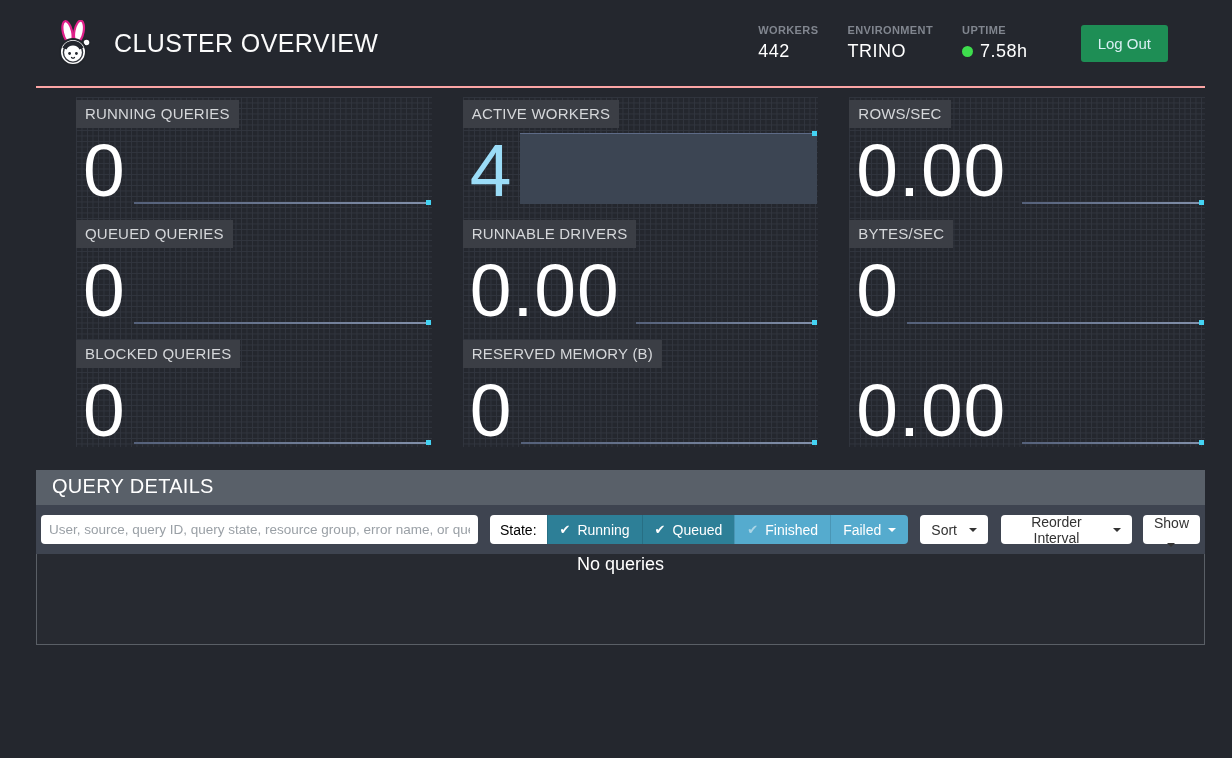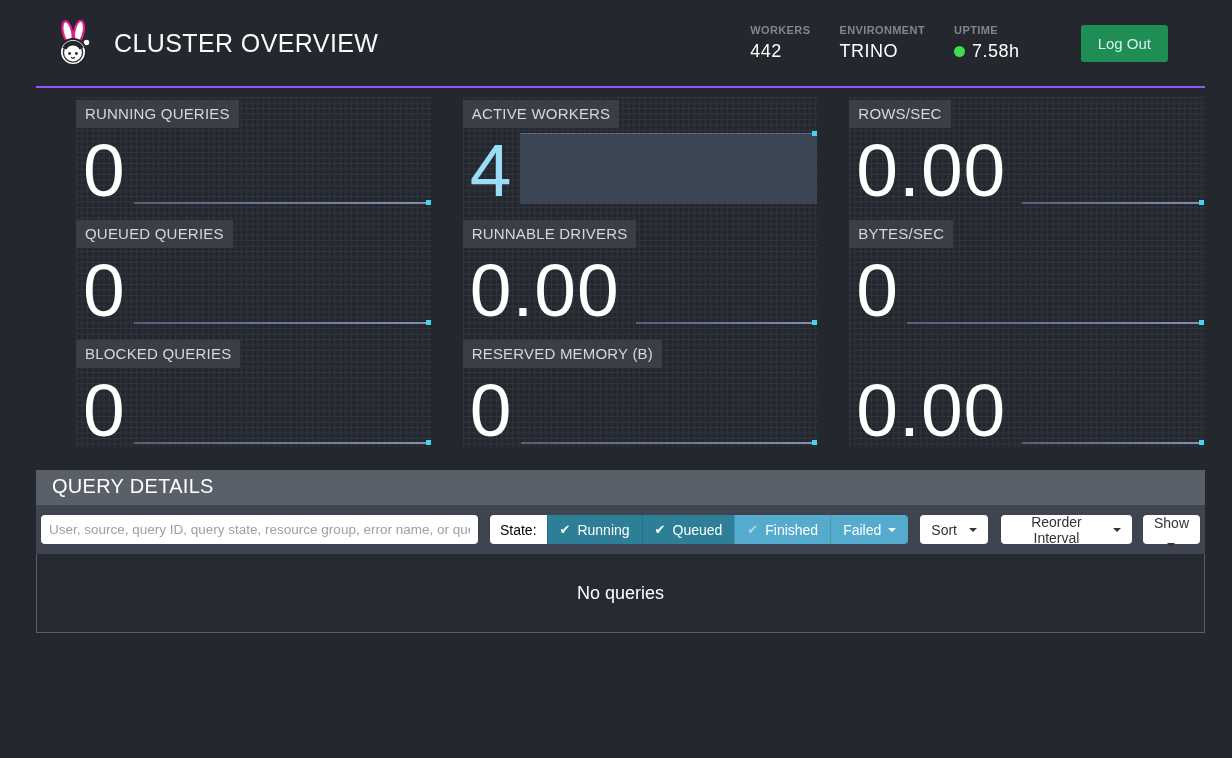--- a/index.html
+++ b/index.html
@@ -1,30 +1,30 @@
 <!DOCTYPE html>
 <html><head>
 <meta charset="utf-8">
 <style>
   * { margin:0; padding:0; box-sizing:border-box; }
   html,body { width:1232px; height:758px; background:#24272e; overflow:hidden;
     font-family:"Liberation Sans", sans-serif; }
 
   
-  .header { margin:0 27px 0 36px; height:88px; border-bottom:2px solid #8b5cf6;
+  .header { margin:0 27px 0 36px; height:88px; border-bottom:2px solid #fca5a5;
     display:flex; align-items:center; justify-content:space-between; }
   .brand { display:flex; align-items:center; gap:20px; padding-left:18px; }
   .logo { width:40px; height:47px; display:block; }
   .page-title { font-size:25px; font-weight:400; color:#fbfbfb; letter-spacing:.4px; }
   .header-right { display:flex; align-items:center; padding-right:37px; }
   .info-block { margin-right:29px; }
   .info-label { font-size:11px; font-weight:700; color:#81868f; letter-spacing:.4px; margin-bottom:5px; }
   .info-value { font-size:18px; color:#ffffff; display:flex; align-items:center; letter-spacing:.5px; }
   .status-dot { width:11px; height:11px; border-radius:50%; background:#3edd4d; margin-right:7px; display:inline-block; }
-  .logout-button { margin-left:32px; background:#1e8e55; color:#d8eff3; border:none;
+  .logout-button { margin-left:24px; background:#1e8e55; color:#d8eff3; border:none;
     border-radius:3px; font-size:15px; padding:10px 17px; cursor:pointer; font-family:inherit; }
 
   
   .main { margin-left:36px; width:1169px; }
   .stats-grid { margin-top:9px; display:flex; gap:31px;padding-left:40px; }
   .stats-col { width:369px; height:350px;
     background-color:#24272e;
     background-image:
       linear-gradient(to right, #31353e 1px, transparent 1px),
       linear-gradient(to bottom, #31353e 1px, transparent 1px);
@@ -62,22 +62,22 @@
   .btn-state.off { background:#55abce; }
   .btn-state.last { border-radius:0 4px 4px 0; }
   .check { font-size:13px; line-height:1; }
   .check.faint { opacity:.5; }
   .btn-dropdown { background:#ffffff; color:#333333; height:29px; border:none; border-radius:4px;
     font-size:14px; padding:0 11px; display:flex; align-items:center; gap:12px; cursor:pointer;
     font-family:inherit; }
   .ml12{margin-left:12px;} .ml13{margin-left:13px;} .ml11{margin-left:11px;flex-direction:column;}
   .caret { display:inline-block; width:0; height:0; border-left:4px solid transparent;
     border-right:4px solid transparent; border-top:4px solid currentColor; }
-  .qd-list { height:79px; background:#272a31; border:1px solid #5a5f66; border-top:none;
-    display:flex; align-items:center; justify-content:center; }
+  .qd-list { height:91px; background:#272a31; border:1px solid #5a5f66; border-top:none;
+    display:flex; align-items:flex-start; justify-content:center; }
   .no-queries { color:#ffffff; font-size:18px; }
 </style>
 </head>
 <body>
 
 <header class="header">
   <div class="brand">
     <svg class="logo" viewBox="0 0 40 47">
       <ellipse cx="13.5" cy="12" rx="4.6" ry="11" fill="#ffffff" stroke="#e0218a" stroke-width="2.2" transform="rotate(-13 13.5 12)"></ellipse>
       <ellipse cx="25" cy="11.5" rx="4.6" ry="11" fill="#ffffff" stroke="#e0218a" stroke-width="2.2" transform="rotate(11 25 11.5)"></ellipse>

